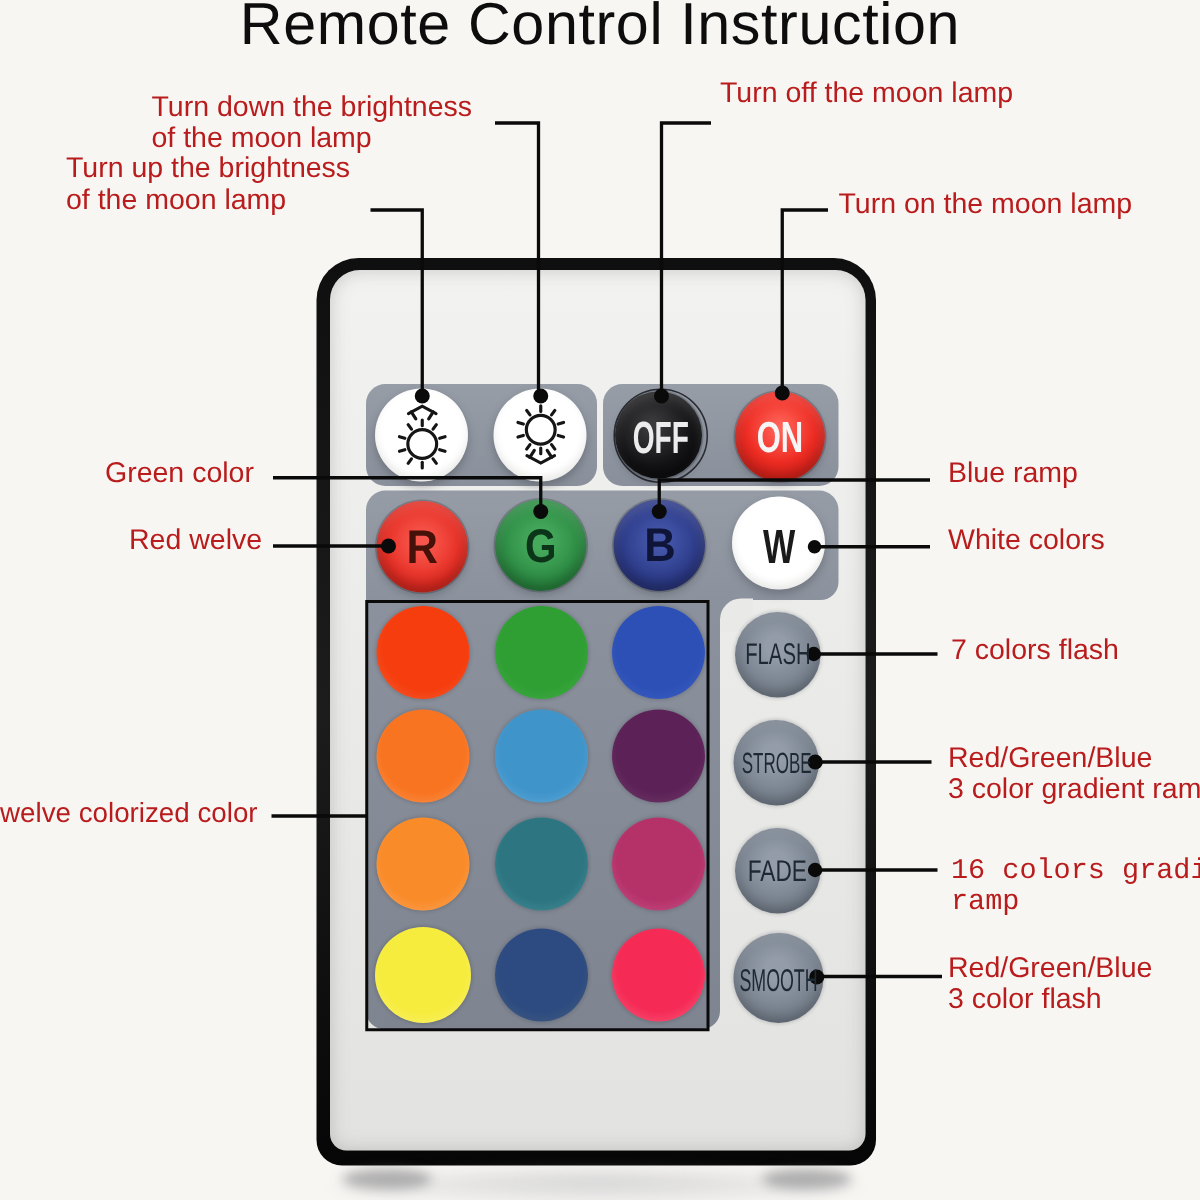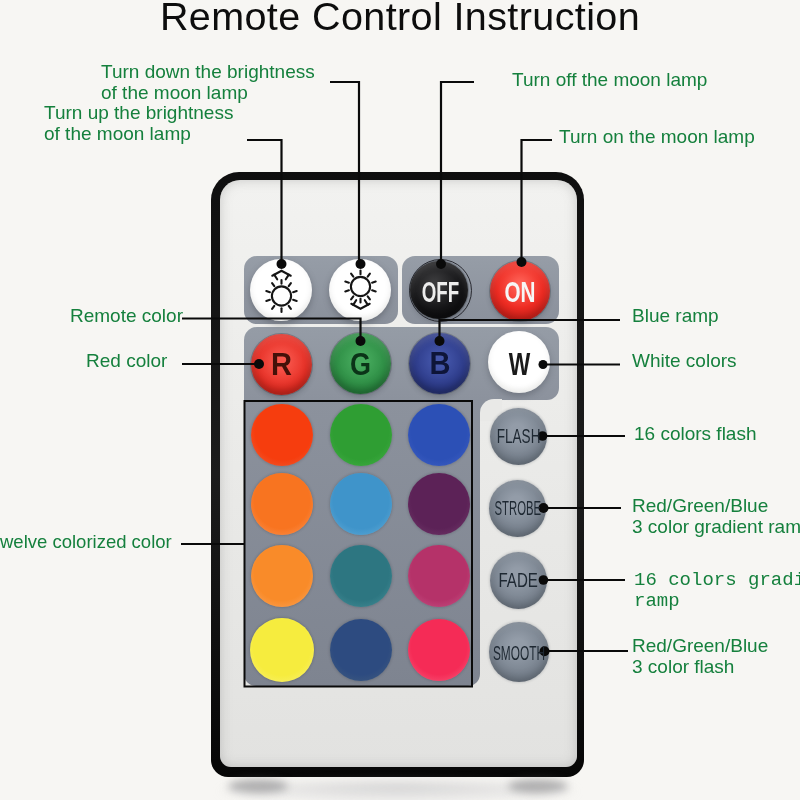--- a/index.html
+++ b/index.html
@@ -1,19 +1,19 @@
 <!DOCTYPE html>
 <html><head>
 <meta charset="utf-8">
 <style>
   html,body{margin:0;padding:0;}
   body{width:800px;height:800px;position:relative;overflow:hidden;
        background:#f7f6f3;font-family:"Liberation Sans",sans-serif;}
   .abs{position:absolute;}
-  .lbl{position:absolute;font-size:19px;color:#15803d;line-height:20.5px;white-space:nowrap;}
+  .lbl{position:absolute;font-size:19px;color:#b91c1c;line-height:20.5px;white-space:nowrap;}
   .btn{position:absolute;border-radius:50%;box-shadow:inset 0 -5px 9px rgba(0,0,0,.25), inset 0 4px 7px rgba(255,255,255,.18), 0 0 0 1px rgba(40,45,55,.28), 0 3px 5px rgba(30,35,45,.22);}
   .gbtn{position:absolute;border-radius:50%;box-shadow:0 0 3px rgba(20,25,35,.3);}
 </style>
 </head>
 <body>
 
 <div class="abs" style="left:0;top:-6px;width:800px;text-align:center;font-size:39.5px;color:#0d0d0d;letter-spacing:0.4px;">Remote Control Instruction</div>
 
 <div class="abs" style="left:211px;top:172px;width:373px;height:605px;border-radius:28px 28px 17px 17px;
      background:linear-gradient(180deg,#0f0f0f,#1c1c1c 50%,#060606);"></div>
@@ -164,23 +164,23 @@
     <text transform="translate(519.5,375) scale(0.712,1)" font-size="32" font-weight="bold" fill="#1a1a1a">W</text>
     <text transform="translate(518.6,442.5) scale(0.678,1)" font-size="20" fill="#1e2832">FLASH</text>
     <text transform="translate(517.8,515.2) scale(0.581,1)" font-size="19.5" fill="#1e2832">STROBE</text>
     <text transform="translate(518.2,587) scale(0.756,1)" font-size="20" fill="#1e2832">FADE</text>
     <text transform="translate(519,660.4) scale(0.566,1)" font-size="21" fill="#1e2832">SMOOTH</text>
   </g>
 </svg>
 
 <div class="lbl" style="left:101px;top:62px;">Turn down the brightness<br>of the moon lamp</div>
 <div class="lbl" style="left:44px;top:103px;">Turn up the brightness<br>of the moon lamp</div>
-<div class="lbl" style="left:480px;top:70px;margin-left:32px;">Turn off the moon lamp</div>
+<div class="lbl" style="left:480px;top:53px;">Turn off the moon lamp</div>
 <div class="lbl" style="left:559px;top:127px;">Turn on the moon lamp</div>
-<div class="lbl" style="left:70px;top:306px;">Remote color</div>
-<div class="lbl" style="left:86px;top:351px;">Red color</div>
+<div class="lbl" style="left:70px;top:306px;">Green color</div>
+<div class="lbl" style="left:86px;top:351px;">Red welve</div>
 <div class="lbl" style="left:632px;top:306px;">Blue ramp</div>
 <div class="lbl" style="left:632px;top:351px;">White colors</div>
-<div class="lbl" style="left:634px;top:424px;">16 colors flash</div>
+<div class="lbl" style="left:634px;top:424px;">7 colors flash</div>
 <div class="lbl" style="left:632px;top:496px;">Red/Green/Blue<br>3 color gradient ramp</div>
 <div class="lbl" style="left:634px;top:570px;font-family:Liberation Mono, monospace;">16 colors gradient<br>ramp</div>
 <div class="lbl" style="left:632px;top:636px;">Red/Green/Blue<br>3 color flash</div>
 <div class="lbl" style="left:0px;top:532px;font-size:18.5px;">welve colorized color</div>
 
 </body></html>

